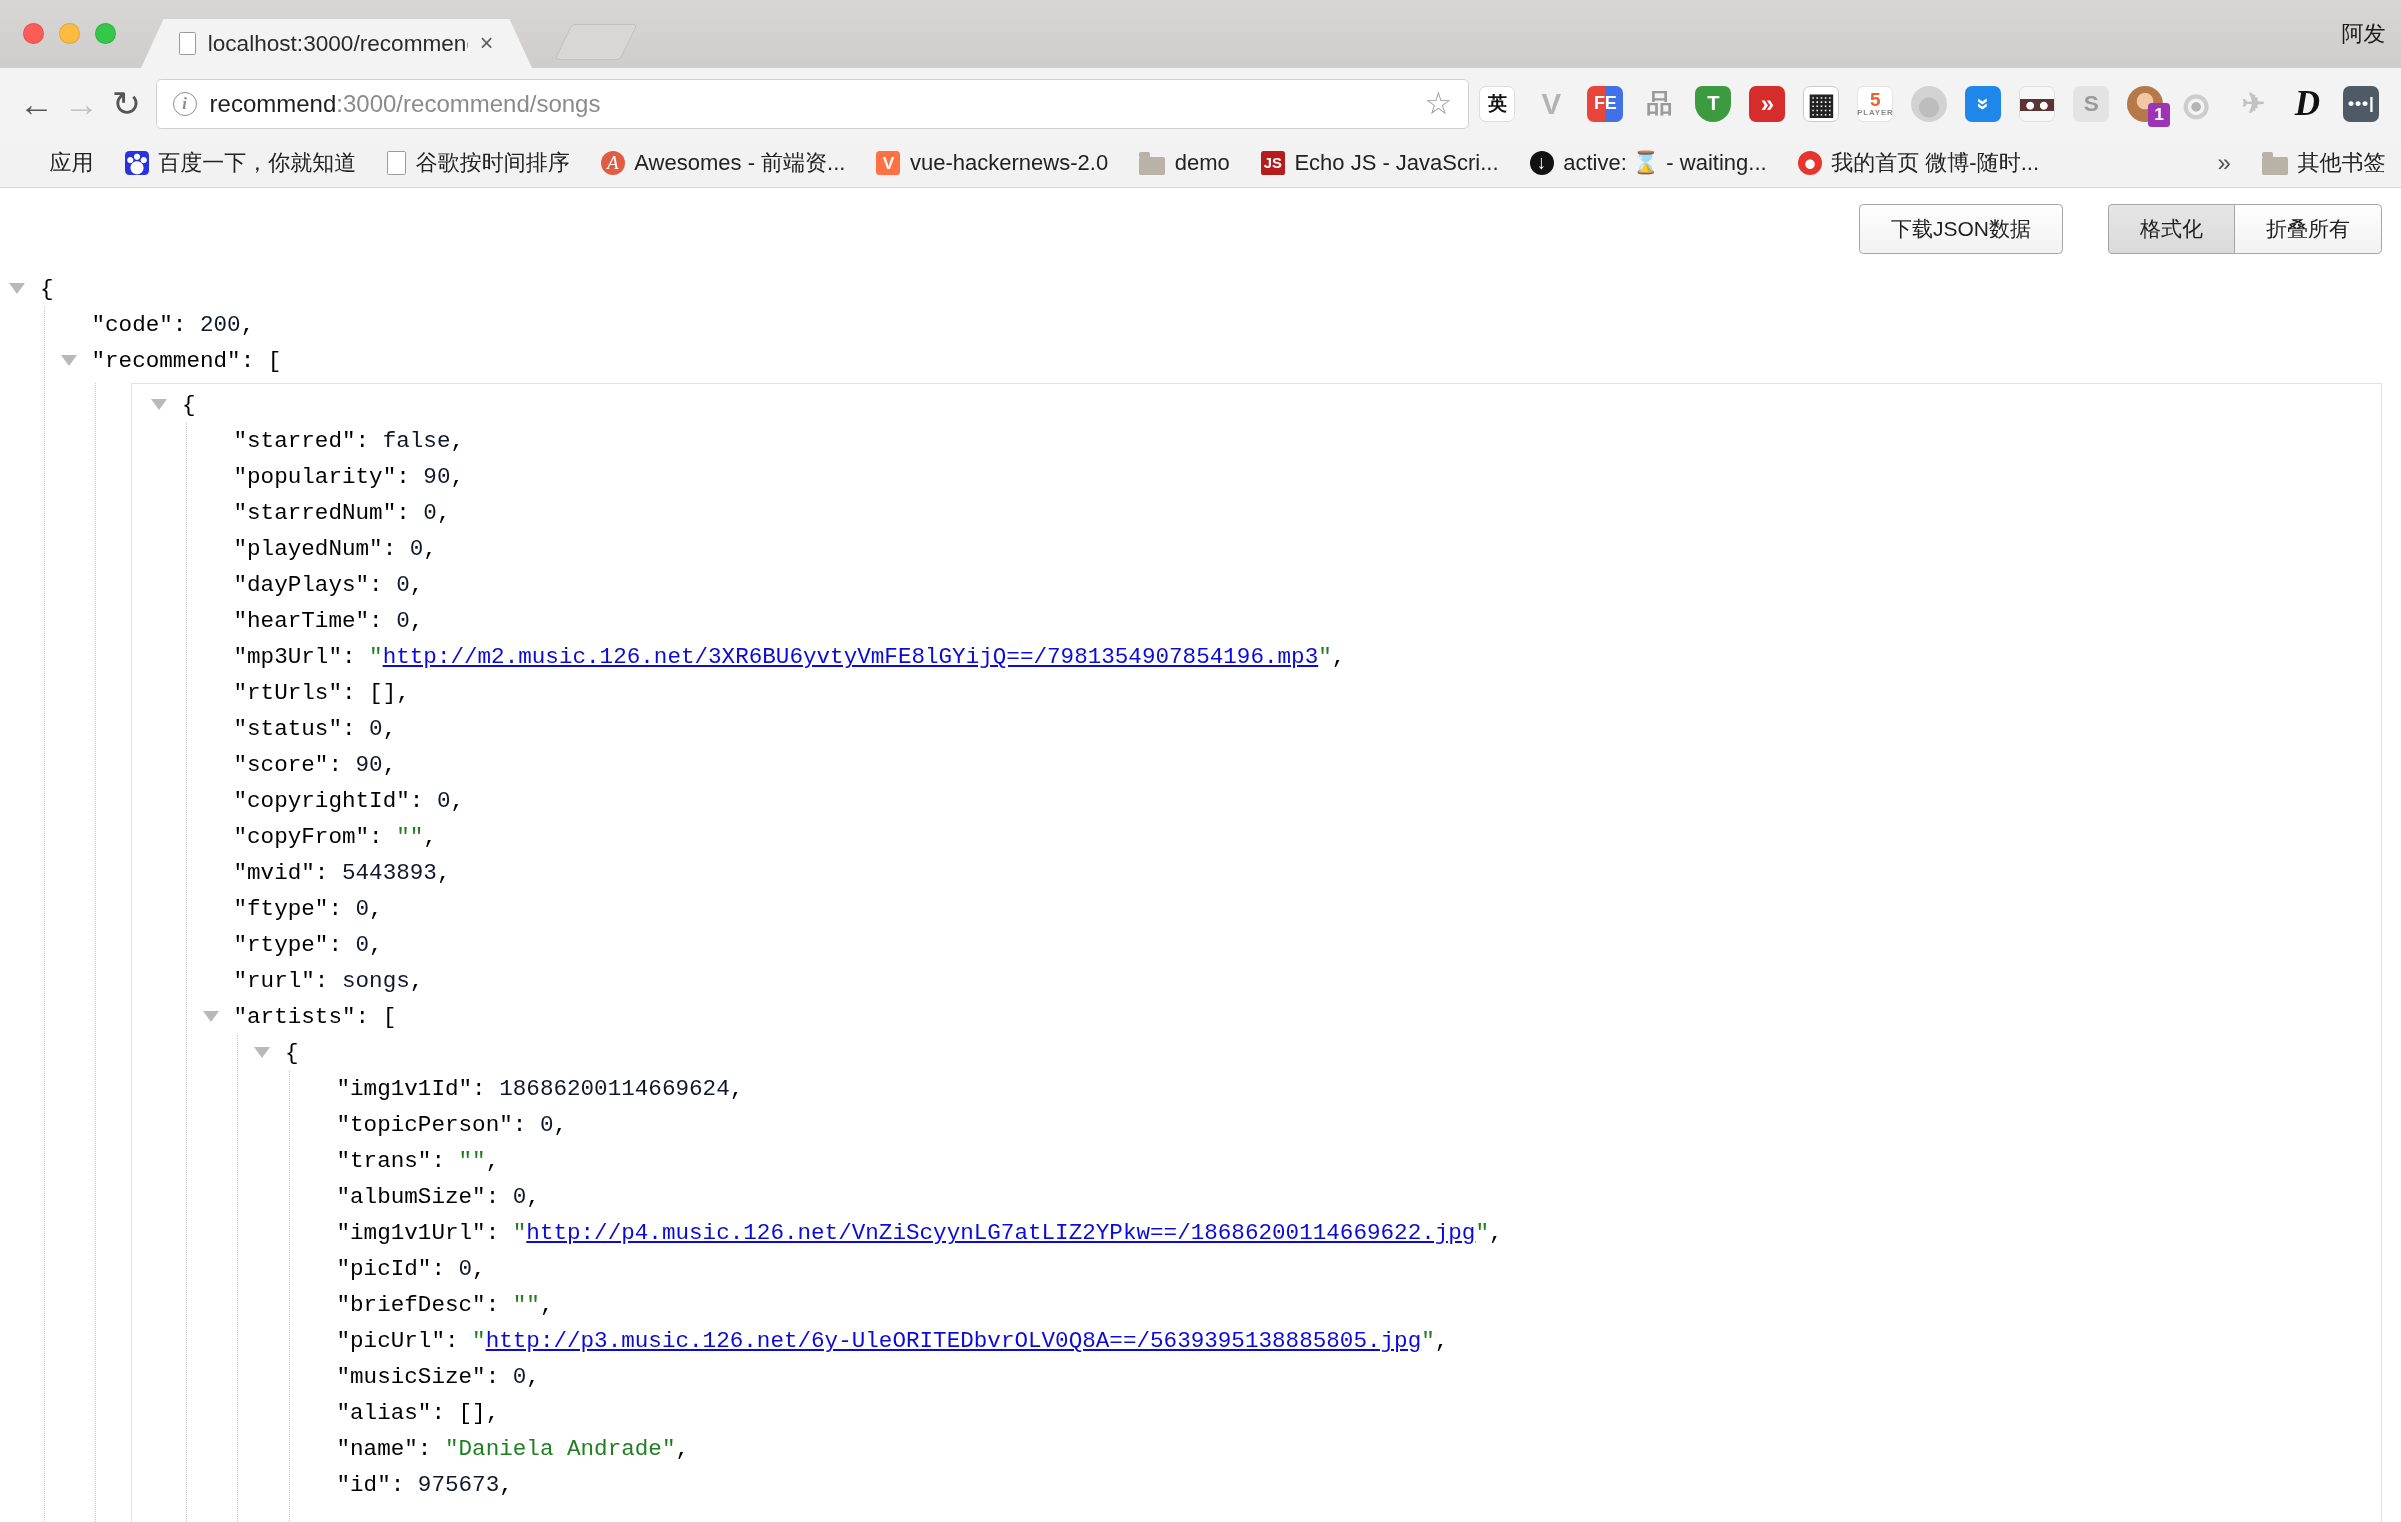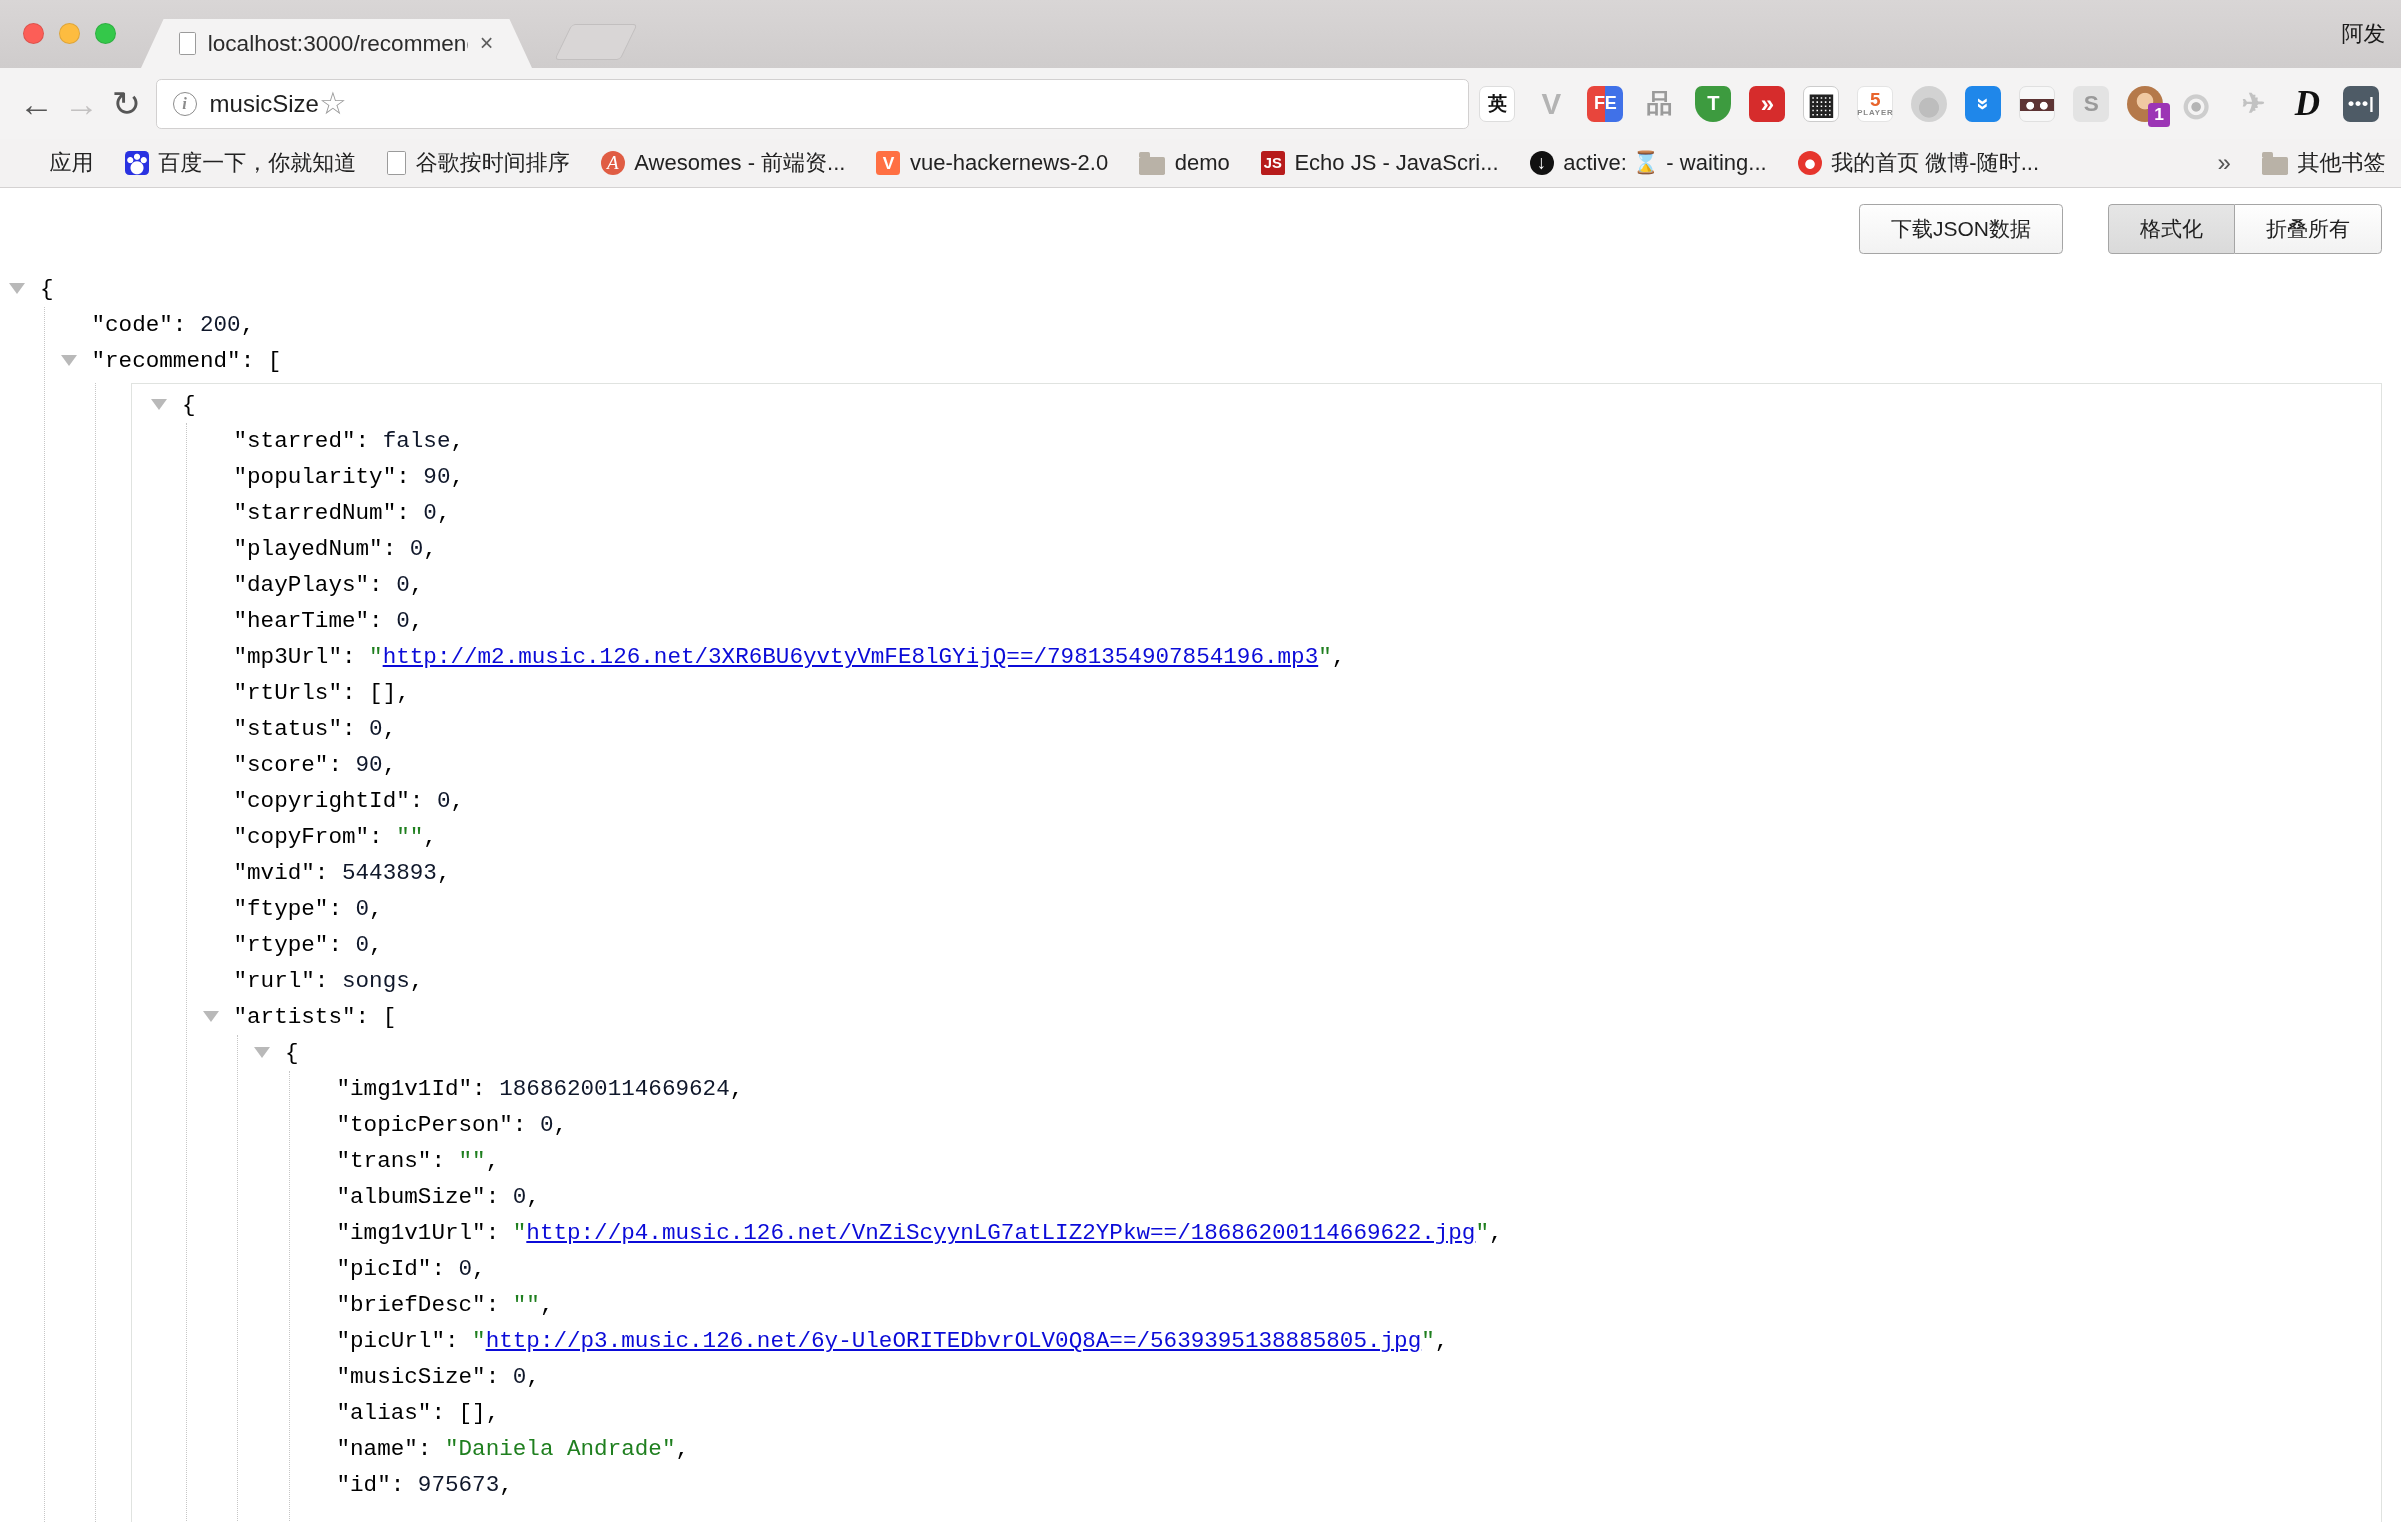--- a/index.html
+++ b/index.html
@@ -141,21 +141,22 @@
   <div class="newtab"></div>
   <div class="profile-name">阿发</div>
 </div>
 
 <div class="toolbar">
   <span class="nav-btn">←</span>
   <span class="nav-btn disabled">→</span>
   <span class="nav-btn">↻</span>
   <div class="url-bar">
     <span class="info-icon">i</span>
-    <span class="url-host">musicSize</span>
+    <span class="url-host">recommend</span>
+    <span class="url-path">:3000/recommend/songs</span>
     <span class="star-icon">☆</span>
   </div>
   <div class="extensions" id="extensions">
       <span class="ext ext-translate">英</span>
       <span class="ext ext-vue">V</span>
       <span class="ext ext-fe">FE</span>
       <span class="ext ext-sitemap">品</span>
       <span class="ext ext-shield">T</span>
       <span class="ext ext-reddl">»</span>
       <span class="ext ext-qr">▦</span>

